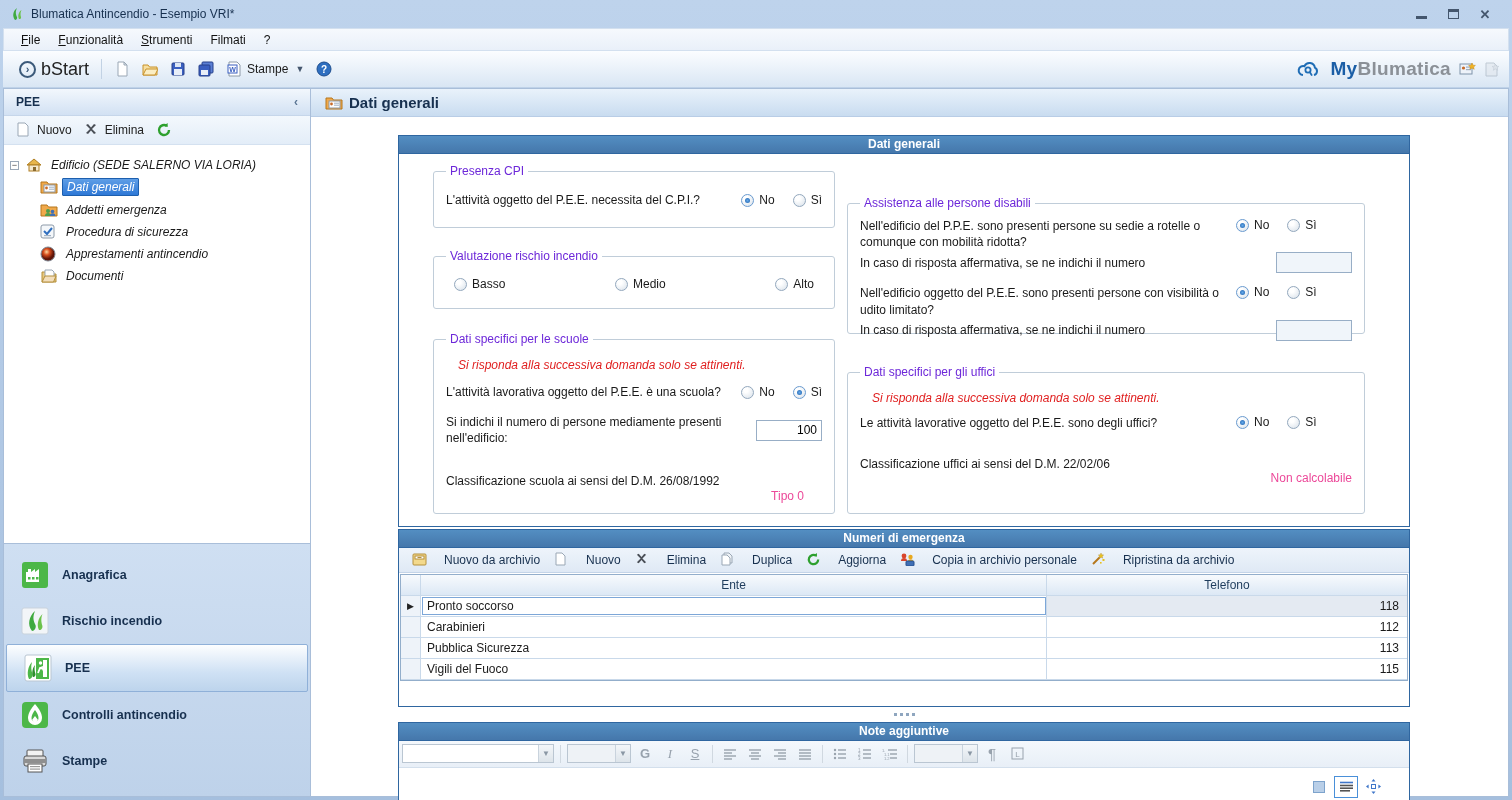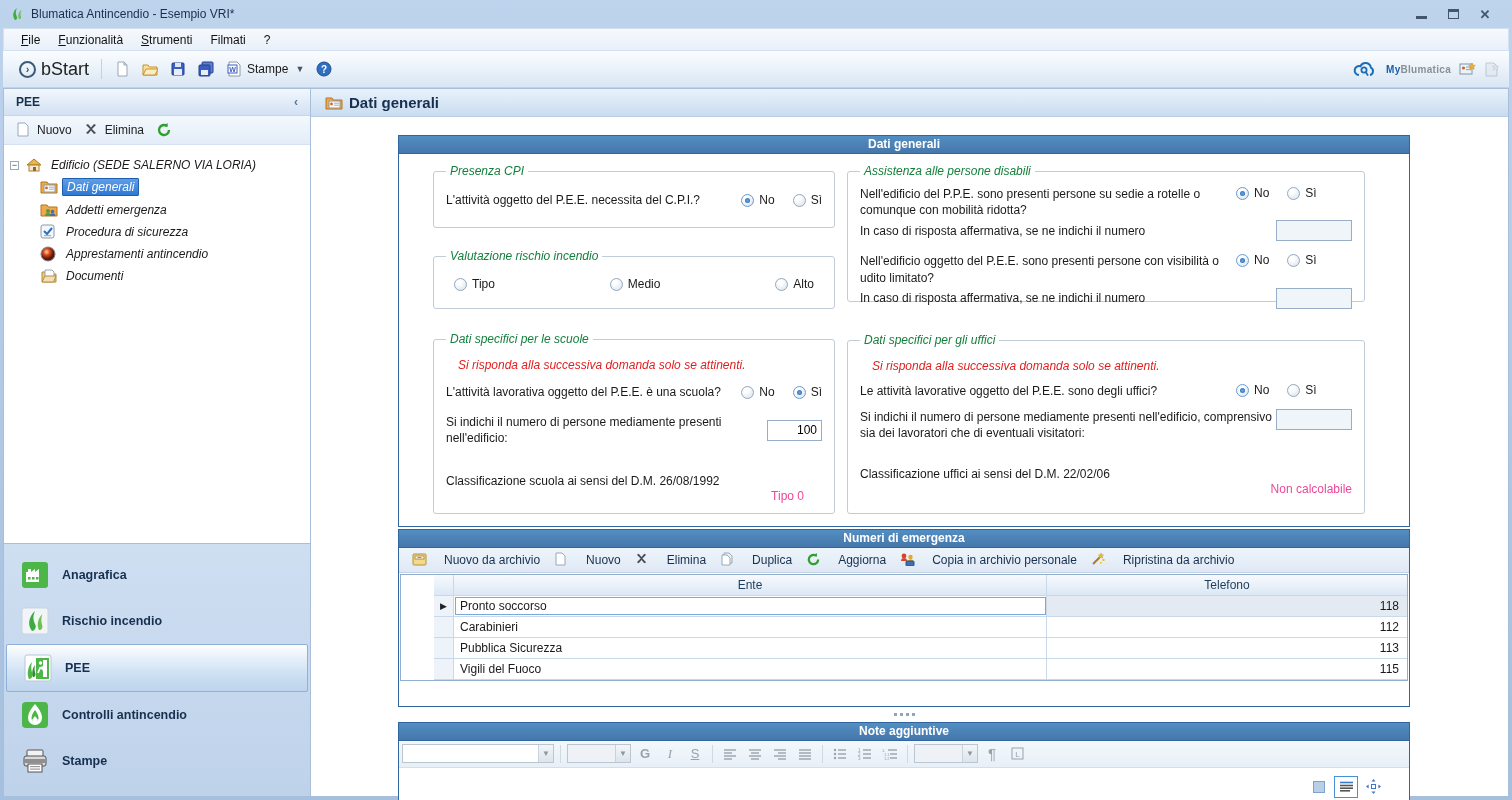--- a/index.html
+++ b/index.html
@@ -29,21 +29,21 @@
   
   .toolbar { height:37px; background:linear-gradient(#fbfdff,#dcе9f6); background:linear-gradient(#fbfdff,#d9e6f4); border-bottom:1px solid #bfd2e8; display:flex; align-items:center; padding:0 10px; }
   .tb-btn { display:flex; align-items:center; gap:5px; padding:3px 6px; border-radius:2px; }
   .tb-sep { width:1px; height:20px; background:#c2d2e4; margin:0 6px; }
   .bstart-circle { width:17px; height:17px; border-radius:50%; border:2px solid #3c5a7a; display:flex; align-items:center; justify-content:center; font-weight:bold; color:#3c5a7a; font-size:11px; line-height:1; }
   .bstart-label { font-size:18px; color:#222; }
   .bstart-label b { color:#17304f; }
   .icon16 { width:16px; height:16px; display:inline-block; flex:0 0 auto; }
   .caret { font-size:9px; color:#44566d; margin-left:2px; }
   .brand { margin-left:auto; display:flex; align-items:center; gap:8px; }
-  .brand-text { font-size:10px; font-weight:bold; letter-spacing:.3px; }
+  .brand-text { font-size:19px; font-weight:bold; letter-spacing:.3px; }
   .brand-text .my { color:#1b5ea6; }
   .brand-text .rest { color:#8b9097; }
   .dim { opacity:.55; }
   
   .content { flex:1; display:flex; min-height:0; background:#c7d9ee; }
   
   .sidebar { width:308px; background:#fff; border:1px solid #a9bed9; display:flex; flex-direction:column; }
   .side-header { height:27px; background:linear-gradient(#f2f7fd,#d2e1f3); border-bottom:1px solid #c6d6ea; display:flex; align-items:center; padding:0 12px; font-weight:bold; color:#17304f; }
   .side-collapse { margin-left:auto; color:#5b7694; font-size:12px; }
   .side-toolbar { height:29px; background:linear-gradient(#f3f8fd,#e3edf8); border-bottom:1px solid #d4e1f0; display:flex; align-items:center; gap:4px; padding:0 8px; color:#222; }
@@ -64,38 +64,38 @@
   .main { flex:1; display:flex; flex-direction:column; background:#fff; border:1px solid #a9bed9; border-left:none; min-width:0; }
   .main-header { height:28px; background:linear-gradient(#e9f2fb,#c9dcf0); border-bottom:1px solid #b9cde6; display:flex; align-items:center; gap:8px; padding:0 14px; font-size:15px; font-weight:bold; color:#17304f; }
   .workspace { flex:1; background:#fff; padding:18px 98px 0 87px; min-height:0; display:flex; flex-direction:column; }
   .sect-header { background:linear-gradient(#538ec2,#4577ab); border:1px solid #2f66a0; color:#fff; font-weight:bold; text-align:center; height:19px; line-height:17px; font-size:12px; }
   .sect-body { border:1px solid #2f66a0; border-top:none; background:#fff; }
   
   .dg-body { display:flex; gap:12px; padding:10px 44px 12px 34px; }
   .col-left { width:402px; flex:0 0 auto; display:flex; flex-direction:column; }
   .col-right { flex:1; display:flex; flex-direction:column; }
   fieldset { border:1px solid #c0cdd9; border-radius:3px; margin:0 0 15px 0; padding:4px 12px 10px 12px; }
-  legend { padding:0 4px; color:#15803d;font-style:italic; }
+  legend { padding:0 4px; color:#6d28d9; }
   .frow { display:flex; align-items:center; margin-top:10px; }
   .frow .q { flex:1; padding-right:0; line-height:1.35; }
   .radios { display:flex; gap:18px; flex:0 0 auto; align-items:center; }
   .radio-item { display:inline-flex; align-items:center; gap:5px; }
   .radio { width:13px; height:13px; border-radius:50%; border:1px solid #93a8bd; background:radial-gradient(circle at 35% 30%, #fff 20%, #d7e0e9); flex:0 0 auto; }
   .radio.checked { border-color:#6a9bd0; }
   .radio.checked::after { content:""; display:block; width:5px; height:5px; margin:3px; border-radius:50%; background:radial-gradient(#64a8e8,#1c60ae); }
   .tbox { height:21px; border:1px solid #98aec6; background:#fff; font-family:"Liberation Sans",sans-serif; font-size:12px; padding:0 4px; text-align:right; }
   .tbox.empty { background:#f0f5fa; }
   .warn { color:#e01f1f; font-style:italic; margin:8px 0 2px 12px; }
   .redval { color:#ec4899;margin-top:28px; }
   .top-align { align-items:flex-start; }
   
   .em-toolbar { height:25px; background:linear-gradient(#eef4fb,#dfe9f5); border-bottom:1px solid #c4d4e8; display:flex; align-items:center; padding:0 6px; color:#17304f; }
   .em-btn { display:flex; align-items:center; gap:16px; padding:2px 7px; }
   .grid { margin:1px; border:1px solid #93aecb; }
-  .grid-row { display:flex; height:21px; border-bottom:1px solid #c9d9ea; background:#fff;margin-left:33px; }
+  .grid-row { display:flex; height:21px; border-bottom:1px solid #c9d9ea; background:#fff; }
   .grid-row:last-child { border-bottom:1px solid #c9d9ea; }
   .gh { background:linear-gradient(#f7fafd,#dce8f5); color:#1e3c5c; }
   .gc-sel { width:20px; flex:0 0 auto; border-right:1px solid #c9d9ea; background:#eef3f9; display:flex; align-items:center; justify-content:center; font-size:9px; color:#222; }
   .gh .gc-sel { background:linear-gradient(#f7fafd,#dce8f5); }
   .gc-ente { flex:1; border-right:1px solid #c9d9ea; display:flex; align-items:center; padding:0 6px; }
   .gc-tel { width:360px; flex:0 0 auto; display:flex; align-items:center; justify-content:flex-end; padding:0 8px; }
   .gh .gc-ente, .gh .gc-tel { justify-content:center; padding:0; }
   .row-current .gc-ente { outline:1px solid #7da7d8; outline-offset:-2px; }
   .row-current .gc-tel { background:#e4eaf2; }
   .grid-filler { height:24px; background:#fff; }
@@ -445,21 +445,21 @@
                       </span>
                   </span>
                 </div>
               </fieldset>
 
               <fieldset style="height:60px; margin-top:6px;">
                 <legend>Valutazione rischio incendio</legend>
                 <div class="frow" style="justify-content:space-between; padding:0 8px;">
                   <span class="radio-item">
                       <span class="radio"></span>
-                      <span>Tipo</span>
+                      <span>Basso</span>
                     </span>
                   <span class="radio-item">
                       <span class="radio"></span>
                       <span>Medio</span>
                     </span>
                   <span class="radio-item">
                       <span class="radio"></span>
                       <span>Alto</span>
                     </span>
                 </div>
@@ -476,31 +476,31 @@
                         <span>No</span>
                       </span>
                     <span class="radio-item">
                         <span class="radio checked"></span>
                         <span>Sì</span>
                       </span>
                   </span>
                 </div>
                 <div class="frow" style="margin-top:14px;">
                   <span class="q">Si indichi il numero di persone mediamente presenti nell'edificio:</span>
-                  <input class="tbox" style="width: 55px;" value="100">
+                  <input class="tbox" style="width: 66px;" value="100">
                 </div>
                 <div class="frow" style="margin-top:14px;">
                   <span class="q">Classificazione scuola ai sensi del D.M. 26/08/1992</span>
                   <span class="redval" style="padding-right:18px">Tipo 0</span>
                 </div>
               </fieldset>
             </div>
 
             <div class="col-right">
-              <fieldset style="height:138px;">
+              <fieldset style="height:138px;margin-top:32px;">
                 <legend>Assistenza alle persone disabili</legend>
                 <div class="frow top-align" style="margin-top:4px;">
                   <span class="q">Nell'edificio del P.P.E. sono presenti persone su sedie a rotelle o comunque con mobilità ridotta?</span>
                   <span class="radios" style="width:116px">
                     <span class="radio-item">
                         <span class="radio checked"></span>
                         <span>No</span>
                       </span>
                     <span class="radio-item">
                         <span class="radio"></span>
@@ -539,24 +539,20 @@
                   <span class="radios" style="width:116px">
                     <span class="radio-item">
                         <span class="radio checked"></span>
                         <span>No</span>
                       </span>
                     <span class="radio-item">
                         <span class="radio"></span>
                         <span>Sì</span>
                       </span>
                   </span>
-                </div>
-                <div class="frow top-align" style="margin-top:10px;">
-                  <span class="q">Si indichi il numero di persone mediamente presenti nell'edificio, comprensivo sia dei lavoratori che di eventuali visitatori:</span>
-                  <input class="tbox empty" style="width: 76px;" value="">
                 </div>
                 <div class="frow" style="margin-top:12px;">
                   <span class="q">Classificazione uffici ai sensi del D.M. 22/02/06</span>
                   <span class="redval">Non calcolabile</span>
                 </div>
               </fieldset>
             </div>
 
           </div>
         </div>

